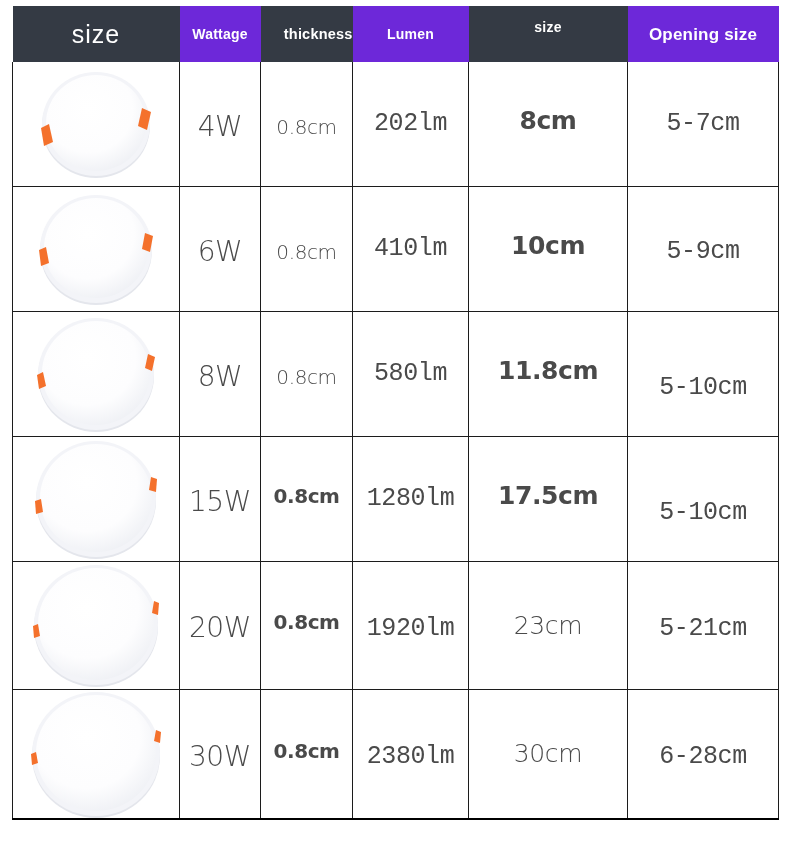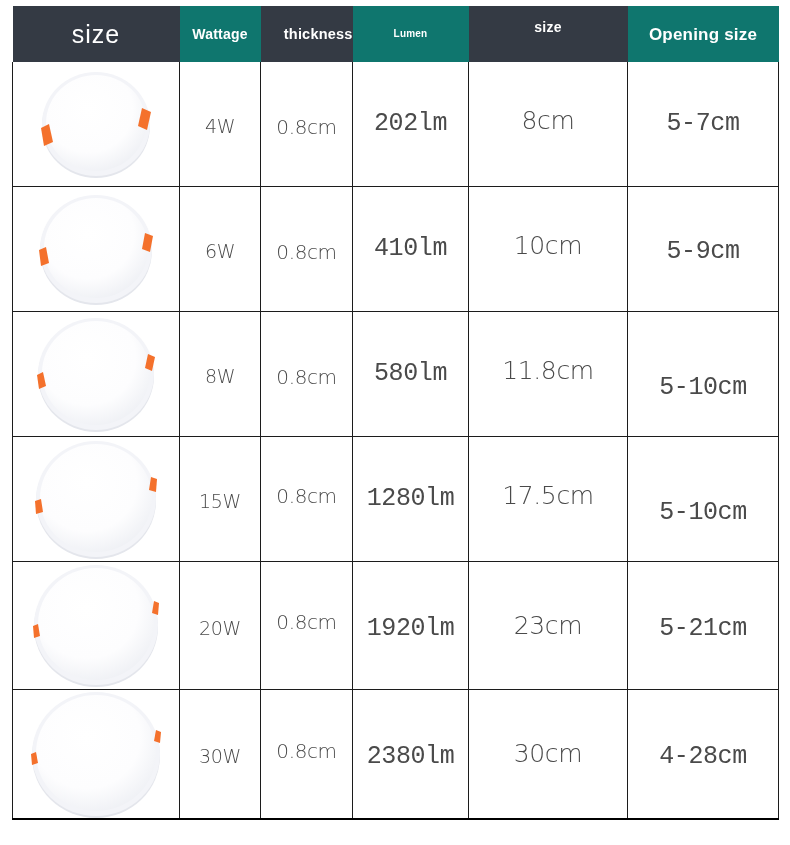--- a/index.html
+++ b/index.html
@@ -29,26 +29,26 @@
     height:56px;
     color:#ffffff;
     text-align:center;
     vertical-align:middle;
     font-weight:bold;
     letter-spacing:.2px;
     border:none;
   }
   .hdr span{display:block;line-height:1;}
   .hdr-dark{background:#343a44;}
-  .hdr-green{background:#0f766e;}
+  .hdr-green{background:#6d28d9;}
 
   .hdr-size-big span{font-size:25px;font-weight:normal;letter-spacing:1px;}
   .hdr-wattage span{font-size:14px;}
   .hdr-thickness span{font-size:14.5px;text-align:right;}
-  .hdr-lumen span{font-size:10px;}
+  .hdr-lumen span{font-size:14px;}
   .hdr-size-mid span{font-size:14px;position:relative;top:-7px;}
   .hdr-opening span{font-size:17px;}
 
   
   .body-row td{
     border-right:1.6px solid #1c1c1c;
     border-bottom:1.6px solid #1c1c1c;
     vertical-align:middle;
     text-align:center;
     color:#3b3b3b;
@@ -59,26 +59,26 @@
 
   .cell-txt{
     display:block;
     font-size:26px;
     line-height:1;
     color:#4a4a4a;
     font-weight:300;
     font-family:"DejaVu Sans","Liberation Sans",sans-serif;
     letter-spacing:-0.4px;
   }
-  .c-watt  .cell-txt{font-size:19px;}
+  .c-watt  .cell-txt{font-size:28px;}
   .c-thick .cell-txt{font-size:20px;}
   .c-lumen .cell-txt{font-size:25px;font-family:Liberation Mono, monospace;}
   .c-size  .cell-txt{font-size:25px;}
   .c-open  .cell-txt{font-size:25px;font-family:Liberation Mono, monospace;}
-  .n-up3   .cell-txt{position:relative;top:-3px;}
+  .n-up3   .cell-txt{position:relative;top:-3px;font-weight:bold;}
   .n-dn3   .cell-txt{position:relative;top:3px;}
   .n-dn6   .cell-txt{position:relative;top:14px;}
 
   
   .c-img{position:relative;}
   .lamp-wrap{
     position:relative;
     width:100%;
     height:100%;
     display:flex;
@@ -361,21 +361,21 @@
           <td class="c-thick n-up3">
               <span class="cell-txt">0.8cm</span>
             </td>
           <td class="c-lumen n-dn3">
               <span class="cell-txt">2380lm</span>
             </td>
           <td class="c-size">
               <span class="cell-txt">30cm</span>
             </td>
           <td class="c-open n-dn3">
-              <span class="cell-txt">4-28cm</span>
+              <span class="cell-txt">6-28cm</span>
             </td>
         </tr>
 
       </tbody>
     </table>
   </div>
 
 </div>
 
 </body></html>

